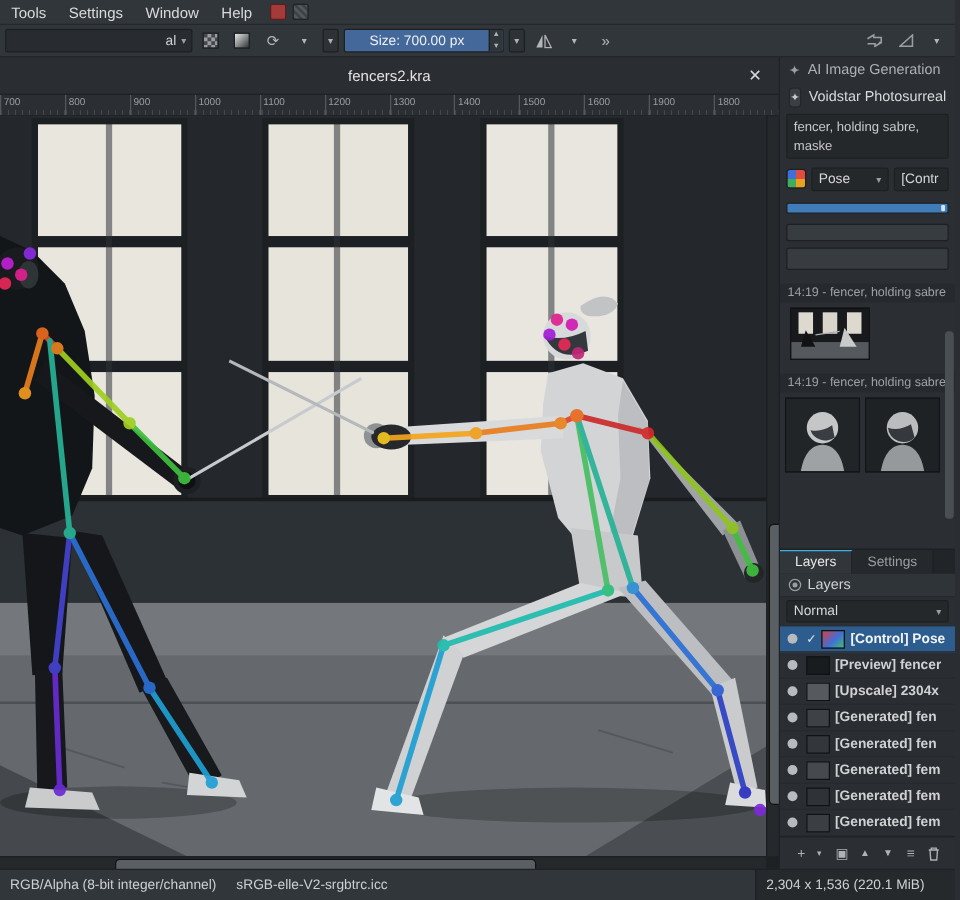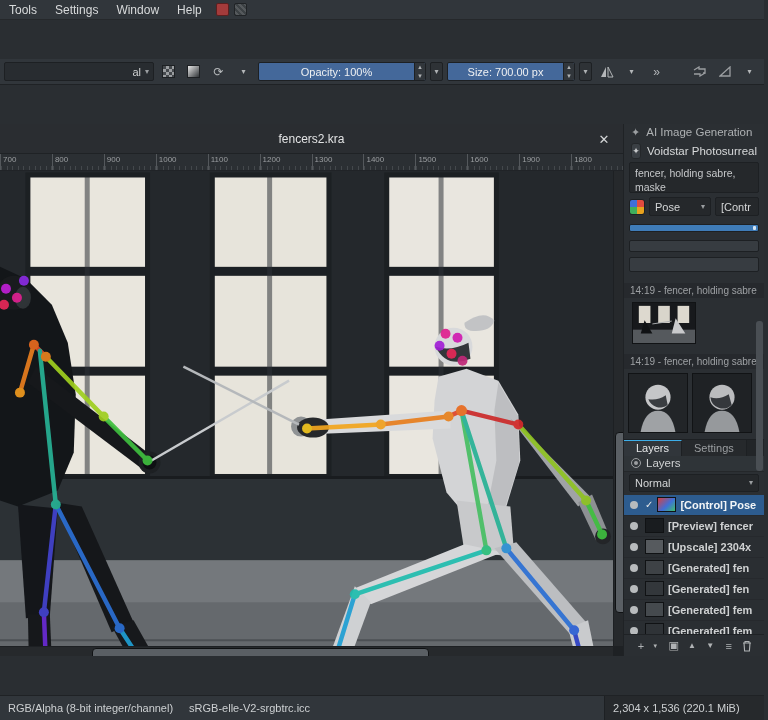--- a/index.html
+++ b/index.html
@@ -1,18 +1,18 @@
 <!DOCTYPE html>
 <html><head>
 <meta charset="utf-8">
 <style>
   * { margin:0; padding:0; box-sizing:border-box; }
   html,body { width:768px; height:720px; overflow:hidden; }
   body { font-family:"Liberation Sans","DejaVu Sans",sans-serif; background:#2a2e32; color:#d4d6d7; }
-  .app { width:764px; height:720px; display:flex; flex-direction:column;gap:39px; }
+  .app { width:764px; height:720px; display:flex; flex-direction:column; }
 
   
   .menubar { height:20px; background:#31363b; border-bottom:1px solid #25282b; display:flex; align-items:center; font-size:12px; color:#d8dadb; }
   .menu-items { display:flex; height:100%; align-items:center; }
   .menu-item { padding:0 9px; height:100%; display:flex; align-items:center; cursor:default; }
   .mb-icon { width:13px; height:13px; border-radius:2px; margin-left:5px; flex:0 0 auto; }
   .mb-red { background:#a33b3b; border:1px solid #5c1f1f; }
   .mb-grid { background:linear-gradient(45deg,#3c4144 25%,#55595c 25%,#55595c 50%,#3c4144 50%,#3c4144 75%,#55595c 75%); background-size:6px 6px; border:1px solid #202326; }
 
   
@@ -135,27 +135,20 @@
     <span class="icon-btn">
         <span class="gradsq"></span>
       </span>
     <span class="icon-btn">
         <span>⟳</span>
       </span>
     <span class="icon-btn" style="font-size:8px">
         <span>▾</span>
       </span>
 
-    <div class="spinbox spin-opacity">
-      <span class="spin-label">Opacity: 100%</span>
-      <span class="spin-arrows">
-          <span>▲</span>
-          <span>▼</span>
-        </span>
-    </div>
     <span class="mini-caret">
         <span>▾</span>
       </span>
 
     <div class="spinbox spin-size">
       <span class="spin-label">Size: 700.00 px</span>
       <span class="spin-arrows">
           <span>▲</span>
           <span>▼</span>
         </span>

